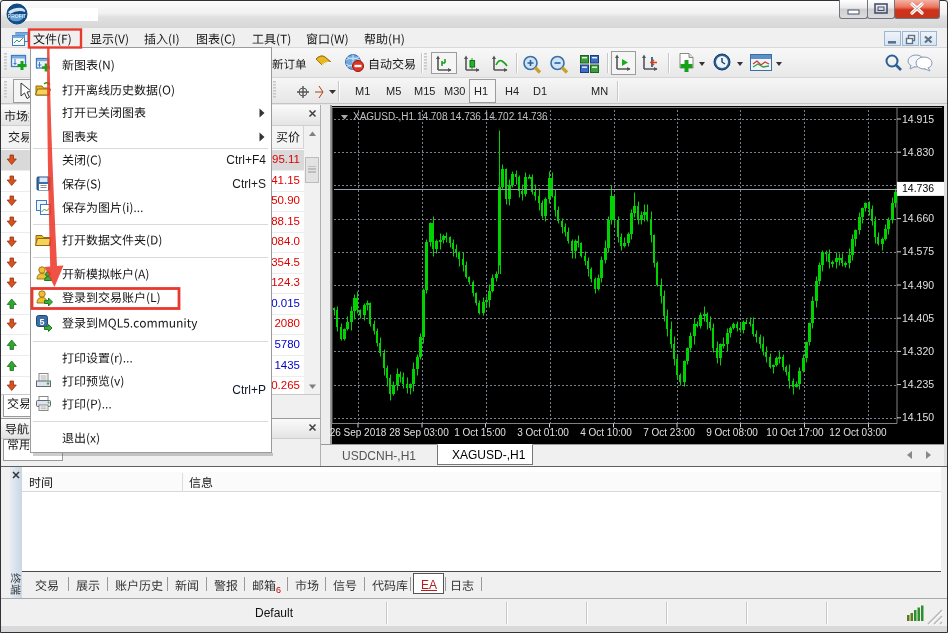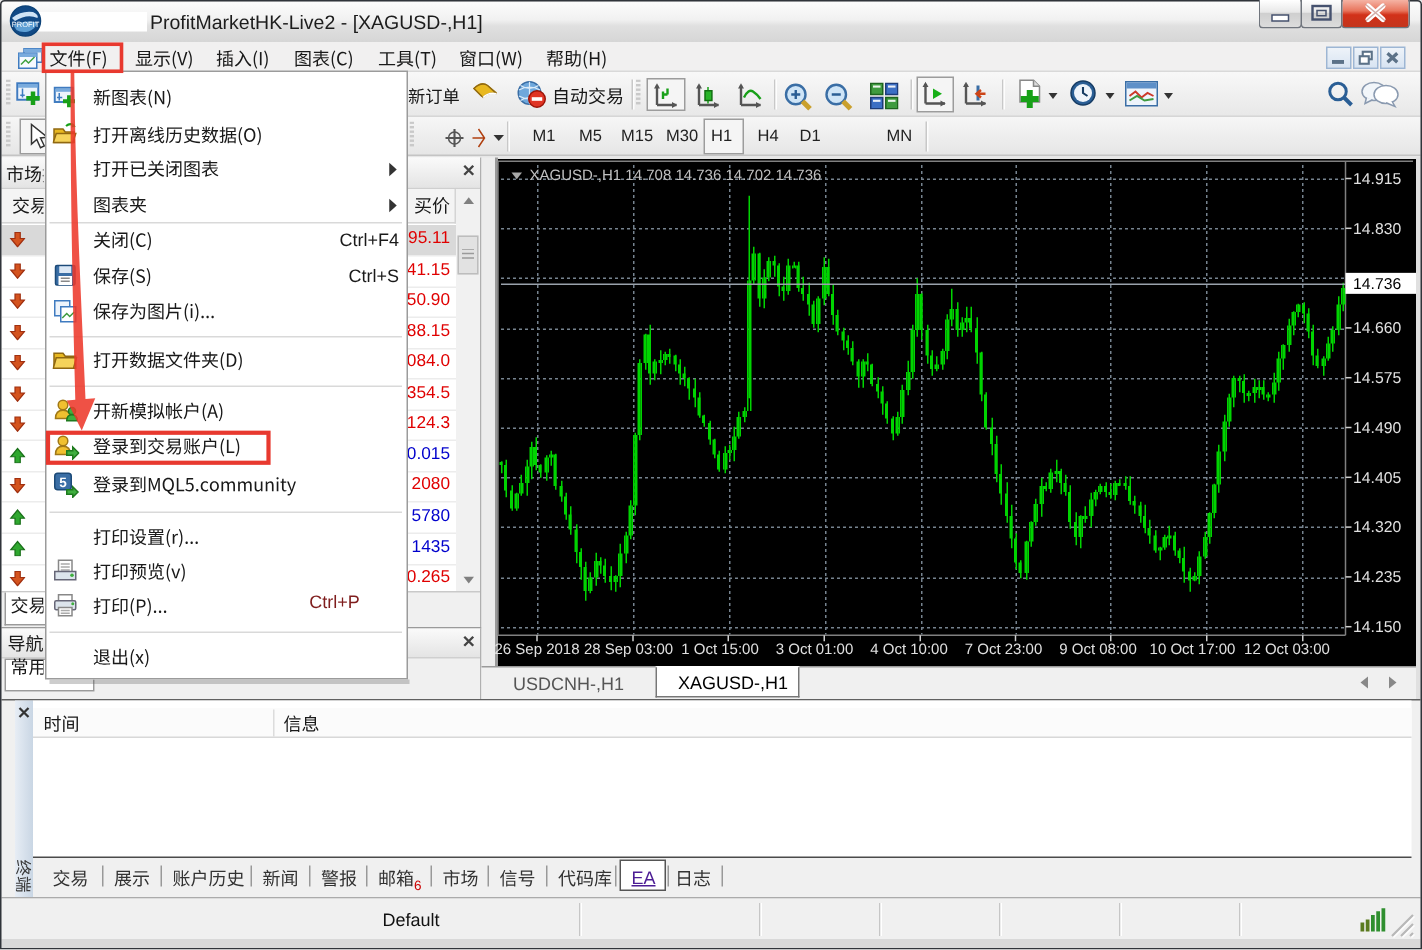--- a/index.html
+++ b/index.html
@@ -5,21 +5,20 @@
 <div style="position:absolute;left:0;top:0;width:948px;height:633px;box-sizing:border-box;border:1px solid #30343a;border-radius:3px 3px 0 0;z-index:99;pointer-events:none;"></div>
 <div style="position:absolute;left:1px;top:1px;width:946px;height:27px;background:linear-gradient(180deg,#fcfcfc 0%,#f1f1f1 45%,#e0e0e0 60%,#d6d6d6 100%);border-radius:3px 3px 0 0;"></div>
 <svg style="position:absolute;left:6px;top:3px;z-index:10;" width="22" height="22" viewBox="0 0 22 22">
       <circle cx="11" cy="11" r="10" fill="#124a86"></circle>
       <circle cx="11" cy="11" r="10" fill="none" stroke="#0d4379"></circle>
 <path d="M2 9 Q8 4 16 5 Q20 7 19 9 Q12 6 4 11 Z" fill="#cfe3f5"></path>
       <path d="M3 14 Q10 10 19 12 Q18 16 13 18 Q8 19 5 17 Z" fill="#5e9fd4"></path>
 <text x="11" y="15" font-size="5" fill="#fff" text-anchor="middle" font-family="Liberation Sans">PROFIT</text>
     </svg>
 <div style="position:absolute;left:24px;top:8px;width:74px;height:13px;background:#fff;"></div>
-<div style="position:absolute;left:100px;top:7px;font:13px 'Liberation Sans',sans-serif;color:#1c1c1c;">ProfitMarketHK-Live2 - [XAGUSD-,H1]</div>
 <div style="position:absolute;left:839px;top:0px;width:29px;height:19px;background:linear-gradient(180deg,#ffffff,#e8e8e8 45%,#cfcfcf 50%,#dcdcdc);border:1px solid #70757d;border-top:none;border-radius:0 0 3px 3px;box-sizing:border-box;z-index:100"><svg width="27" height="17">
         <rect x="8" y="10" width="11" height="4" fill="#fff" stroke="#45516e"></rect>
       </svg></div>
 <div style="position:absolute;left:867px;top:0px;width:28px;height:19px;background:linear-gradient(180deg,#ffffff,#e8e8e8 45%,#cfcfcf 50%,#dcdcdc);border:1px solid #70757d;border-top:none;border-radius:0 0 3px 3px;box-sizing:border-box;z-index:100"><svg width="26" height="17">
         <rect x="7" y="4" width="12" height="9" fill="none" stroke="#45516e" stroke-width="1.6"></rect>
         <rect x="10" y="7" width="6" height="3.5" fill="none" stroke="#45516e"></rect>
       </svg></div>
 <div style="position:absolute;left:894px;top:0px;width:46px;height:19px;background:linear-gradient(180deg,#f5b3a4,#e8745c 40%,#d23119 55%,#c3351d);border:1px solid #70757d;border-top:none;border-radius:0 0 3px 3px;box-sizing:border-box;z-index:100"><svg width="44" height="17">
         <g stroke="#fff" stroke-width="3.4" stroke-linecap="round">
           <path d="M17 4 L27 13 M27 4 L17 13"></path>
@@ -334,21 +333,21 @@
 <div style="position:absolute;left:167px;top:577px;width:1px;height:14px;background:#999;"></div>
 <div style="position:absolute;left:206px;top:577px;width:1px;height:14px;background:#999;"></div>
 <div style="position:absolute;left:244px;top:577px;width:1px;height:14px;background:#999;"></div>
 <div style="position:absolute;left:287px;top:577px;width:1px;height:14px;background:#999;"></div>
 <div style="position:absolute;left:325px;top:577px;width:1px;height:14px;background:#999;"></div>
 <div style="position:absolute;left:364px;top:577px;width:1px;height:14px;background:#999;"></div>
 <div style="position:absolute;left:410px;top:577px;width:1px;height:14px;background:#999;"></div>
 <div style="position:absolute;left:445px;top:577px;width:1px;height:14px;background:#999;"></div>
 <div style="position:absolute;left:481px;top:577px;width:1px;height:14px;background:#999;"></div>
 <div style="position:absolute;left:413px;top:573px;width:31px;height:21px;background:#fff;border:1px solid #555;box-sizing:border-box;"></div>
-<div style="position:absolute;left:421px;top:578px;font:12px 'Liberation Sans',sans-serif;color:#4c1d95;z-index:5;text-decoration:underline;">EA</div>
+<div style="position:absolute;left:421px;top:578px;font:12px 'Liberation Sans',sans-serif;color:#b91c1c;z-index:5;text-decoration:underline;">EA</div>
 <div style="position:absolute;left:1px;top:598px;width:946px;height:1px;background:#ababab;"></div>
 <div style="position:absolute;left:1px;top:599px;width:946px;height:27px;background:#f0f0f0;"></div>
 <div style="position:absolute;left:255px;top:606px;font:12px 'Liberation Sans',sans-serif;color:#111;">Default</div>
 <div style="position:absolute;left:386px;top:602px;width:1px;height:22px;background:#c6c6c6;"></div>
 <div style="position:absolute;left:387px;top:602px;width:1px;height:22px;background:#fff;"></div>
 <div style="position:absolute;left:506px;top:602px;width:1px;height:22px;background:#c6c6c6;"></div>
 <div style="position:absolute;left:507px;top:602px;width:1px;height:22px;background:#fff;"></div>
 <div style="position:absolute;left:586px;top:602px;width:1px;height:22px;background:#c6c6c6;"></div>
 <div style="position:absolute;left:587px;top:602px;width:1px;height:22px;background:#fff;"></div>
 <div style="position:absolute;left:666px;top:602px;width:1px;height:22px;background:#c6c6c6;"></div>
@@ -489,21 +488,21 @@
       <rect x="1.5" y="9" width="14" height="5.5" fill="#dce4ec" stroke="#667"></rect>
       <circle cx="13" cy="11.5" r="1.2" fill="#3fae3f"></circle>
     </svg>
 <svg style="position:absolute;left:35px;top:395px;z-index:45;" width="18" height="18" viewBox="0 0 18 18">
       <rect x="4" y="1.5" width="9" height="5" fill="#fff" stroke="#888"></rect>
       <rect x="1.5" y="5.5" width="14" height="6" rx="1" fill="#dce4ec" stroke="#667"></rect>
       <circle cx="13.5" cy="7.5" r="1" fill="#3fae3f"></circle>
       <rect x="4" y="10" width="9" height="5.5" fill="#fff" stroke="#888"></rect>
       <path d="M5.5 12 h6 M5.5 13.8 h6" stroke="#aaa"></path>
     </svg>
-<div style="position:absolute;left:180px;top:394px;width:86px;text-align:center;font:12px 'Liberation Sans',sans-serif;color:#7f1d1d;z-index:45">Ctrl+P</div>
+<div style="position:absolute;left:180px;top:383px;width:86px;text-align:right;font:12px 'Liberation Sans',sans-serif;color:#0f172a;z-index:45">Ctrl+P</div>
 <svg style="position:absolute;left:0;top:0;z-index:60;pointer-events:none" width="948" height="633" viewBox="0 0 948 633">
       <defs>
         <clipPath id="clipL">
           <rect x="0" y="0" width="29" height="633"></rect>
         </clipPath>
       </defs>
       <defs>
         <path id="q0" d="M423 823C453 774 485 707 497 666L580 693C566 734 531 799 501 847ZM50 664V590H206C265 438 344 307 447 200C337 108 202 40 36 -7C51 -25 75 -60 83 -78C250 -24 389 48 502 146C615 46 751 -28 915 -73C928 -52 950 -20 967 -4C807 36 671 107 560 201C661 304 738 432 796 590H954V664ZM504 253C410 348 336 462 284 590H711C661 455 592 344 504 253Z"></path>
         <path id="q1" d="M317 341V268H604V-80H679V268H953V341H679V562H909V635H679V828H604V635H470C483 680 494 728 504 775L432 790C409 659 367 530 309 447C327 438 359 420 373 409C400 451 425 504 446 562H604V341ZM268 836C214 685 126 535 32 437C45 420 67 381 75 363C107 397 137 437 167 480V-78H239V597C277 667 311 741 339 815Z"></path>
         <path id="q2" d="M239 -196 295 -171C209 -29 168 141 168 311C168 480 209 649 295 792L239 818C147 668 92 507 92 311C92 114 147 -47 239 -196Z"></path>

